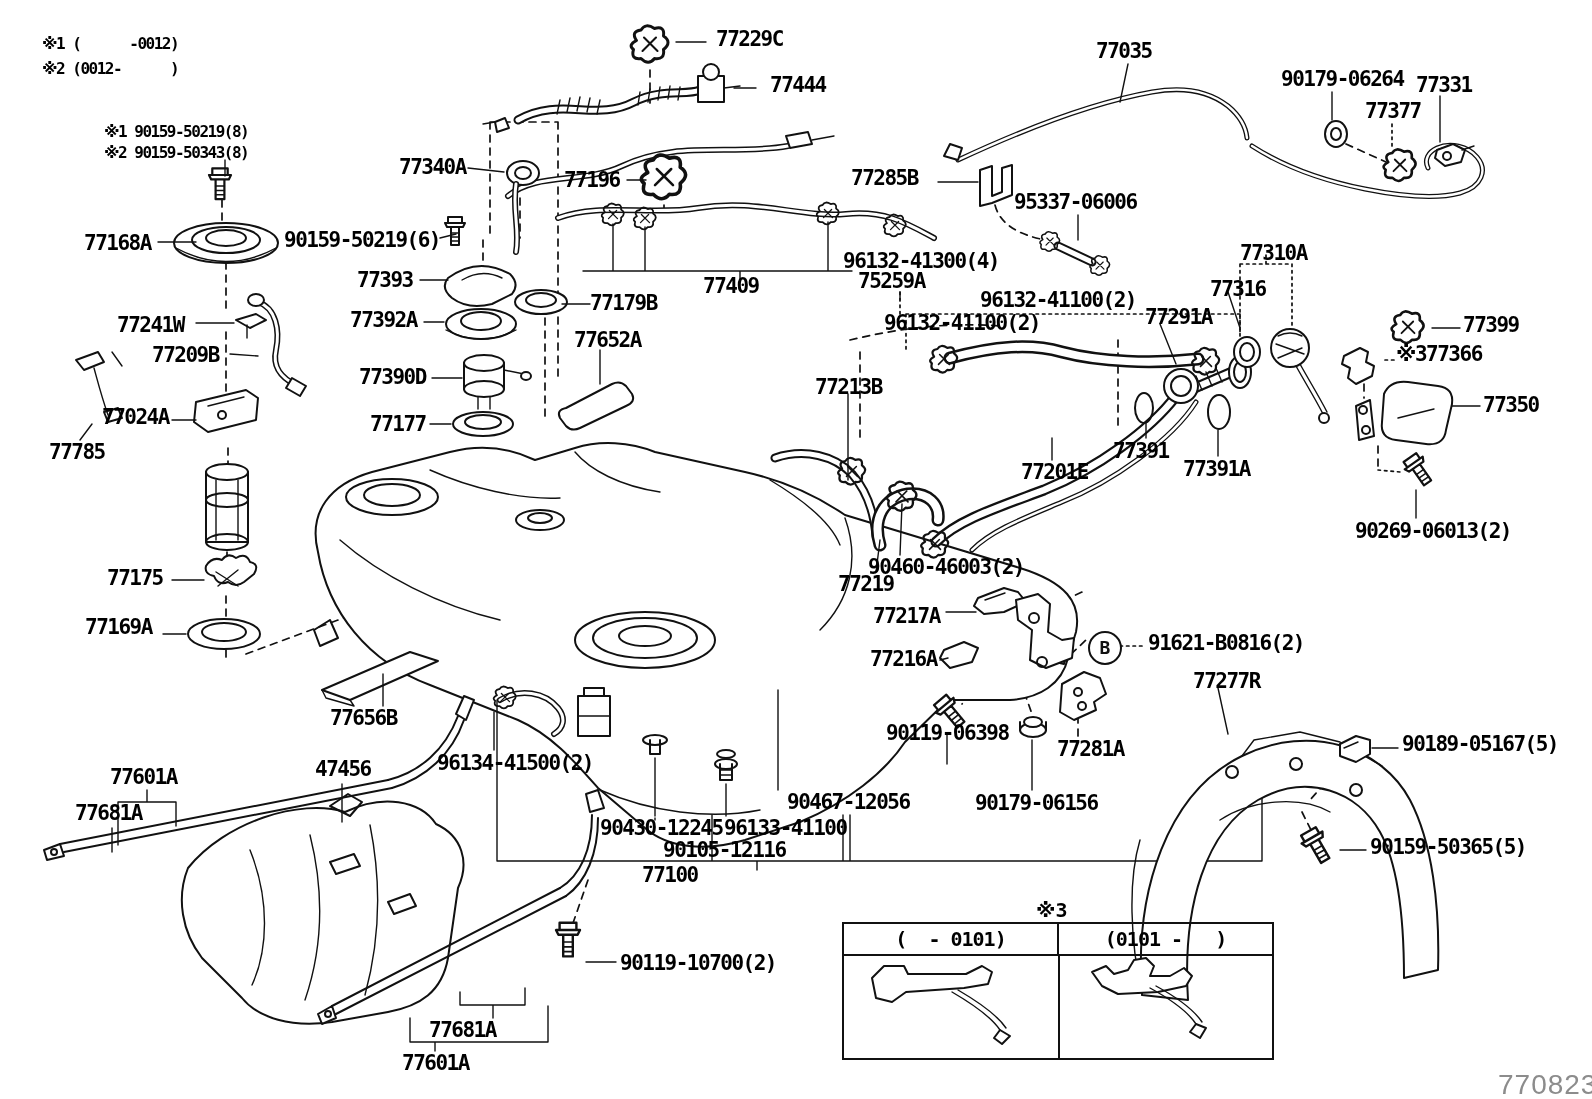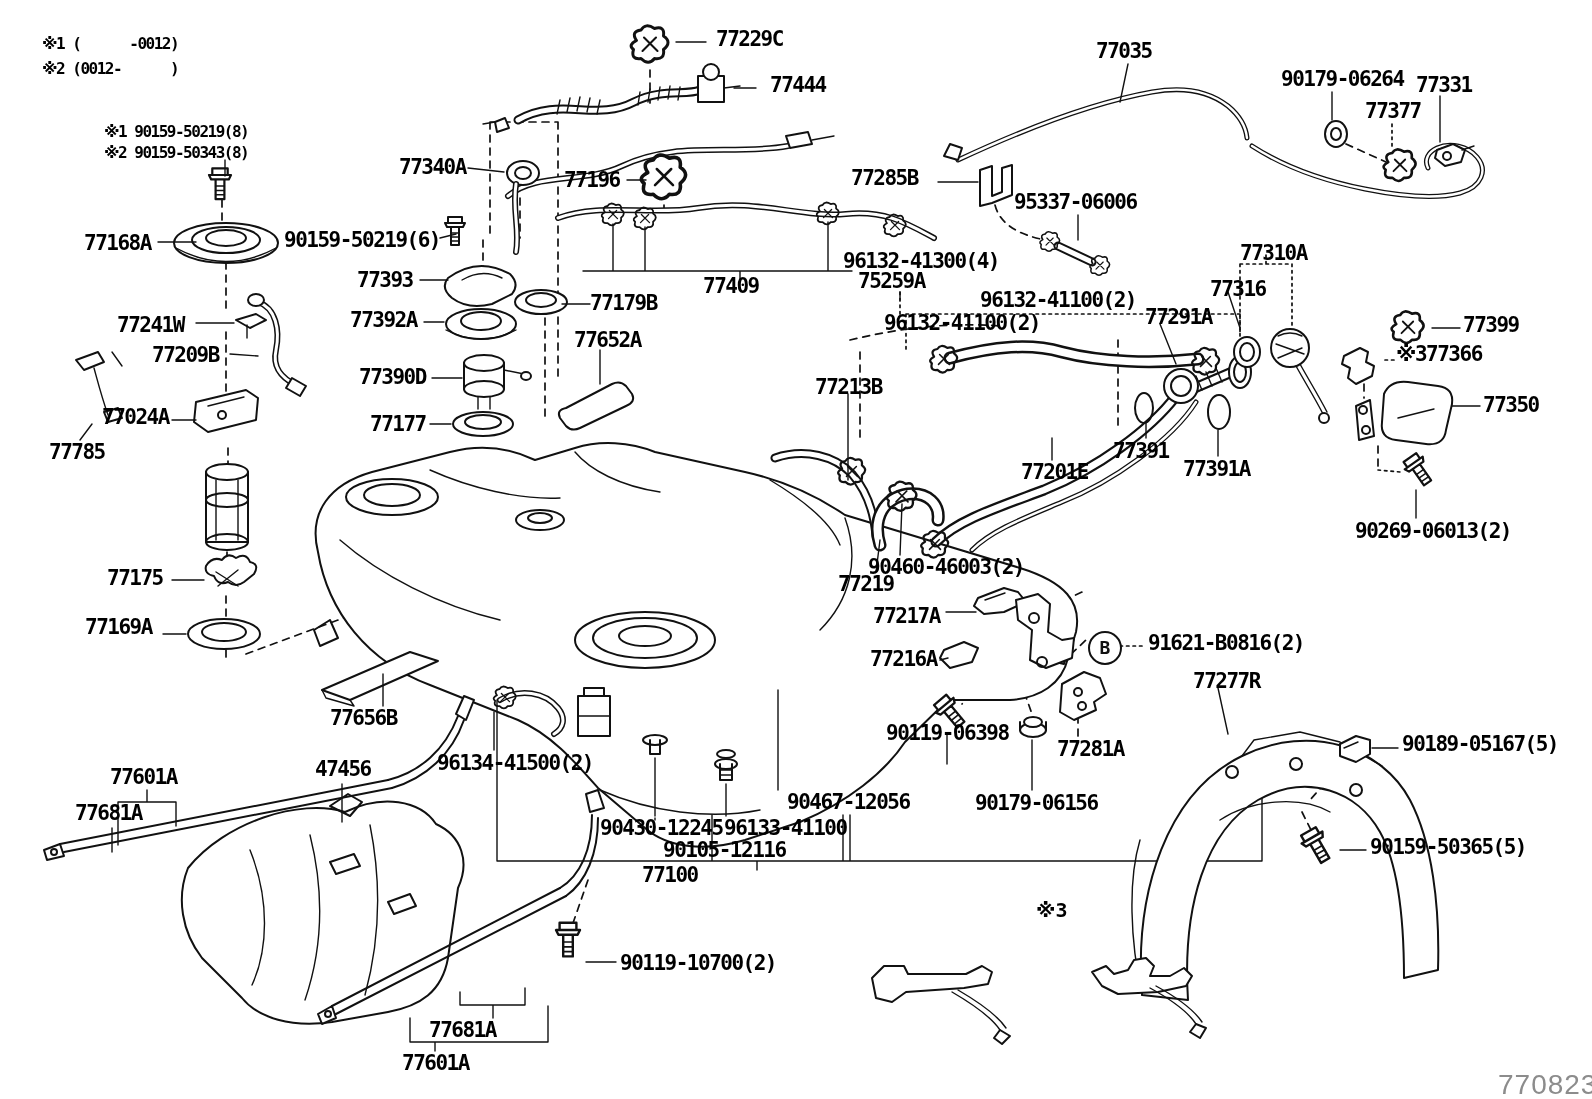--- a/index.html
+++ b/index.html
@@ -369,16 +369,23 @@
 <div class="co" style="left:1355px;top:521px">90269-06013(2)</div>
 <div class="co" style="left:1113px;top:441px">77391</div>
 <div class="co" style="left:1183px;top:459px">77391A</div>
 <div class="co" style="left:1021px;top:462px">77201E</div>
 <div class="co" style="left:868px;top:557px">90460-46003(2)</div>
 <div class="co" style="left:838px;top:574px">77219</div>
 
 <div class="bmark" style="left:1088px;top:631px">B</div>
 
 <div class="tblnote">※3</div>
+<div class="tbl">
+  <div class="hdr">
+    <div class="cell">(  - 0101)</div>
+    <div class="cell">(0101 -   )</div>
+  </div>
+  <div class="vdiv"></div>
+</div>
 
 <div class="footer" style="left:1498px;top:1069px">770823C</div>
 
 </div>
 
 </body></html>

